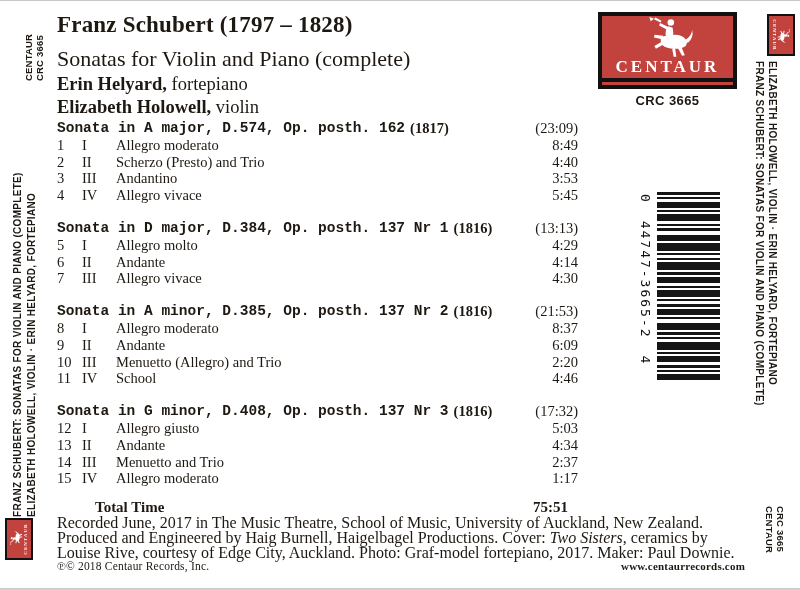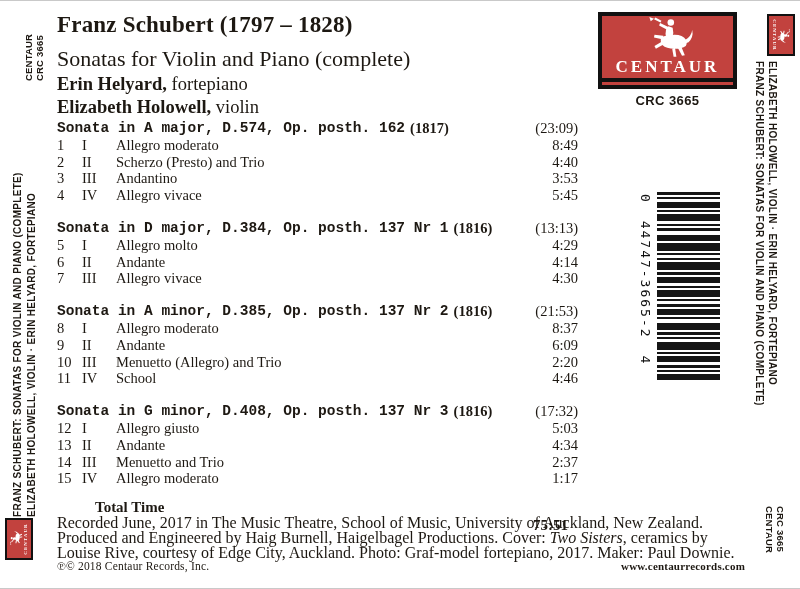--- a/index.html
+++ b/index.html
@@ -49,21 +49,21 @@
   
   #tracklist{position:absolute;left:57px;top:119px;width:521px;font-size:14.5px;}
   .sonata{margin-bottom:16px;}
   .s-hdr{display:flex;line-height:16.8px;}
   .s-name{font-weight:700;font-family:Liberation Mono, monospace;}
   .s-year{font-weight:700;margin-left:5px;}
   .s-dur{margin-left:auto;font-weight:400;}
   .t-row{display:grid;grid-template-columns:25px 34px 1fr 64px;line-height:16.8px;}
   .t-time{text-align:right;}
   
-  #total-row{position:absolute;left:57px;top:497px;width:521px;display:flex;font-size:15px;font-weight:700;line-height:18px;flex-direction:column;}
+  #total-row{position:absolute;left:57px;top:497px;width:521px;display:flex;font-size:15px;font-weight:700;line-height:18px;}
   #total-row .tt-label{margin-left:38px;}
   #total-row .tt-time{margin-left:auto;margin-right:10px;}
   
   #credits{position:absolute;left:57px;top:515px;width:690px;font-size:16px;line-height:14.8px;}
   #bottom-row{position:absolute;left:57px;top:559px;width:688px;display:flex;font-size:11.5px;gap:8px;}
   #copyright{letter-spacing:.2px;}
   #website{margin-left:auto;font-size:11px;font-weight:700;letter-spacing:.2px;}
   .centaur-shape{fill:#fff;}
 </style>
 </head>

